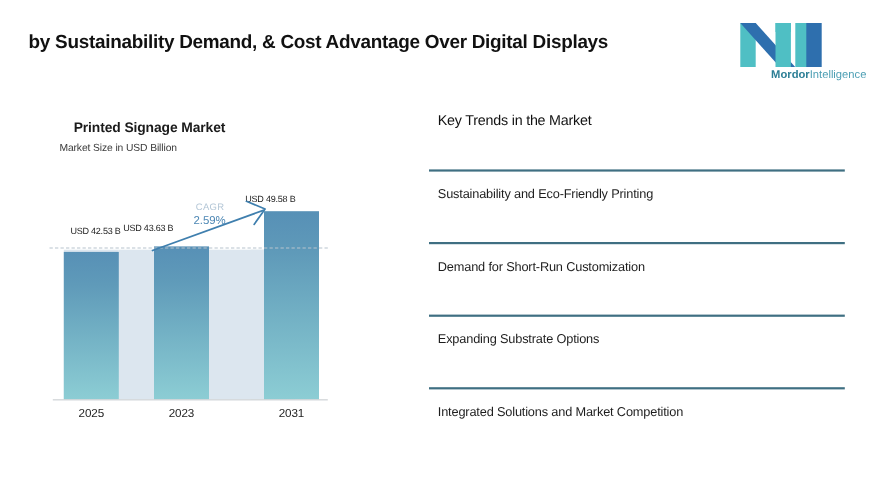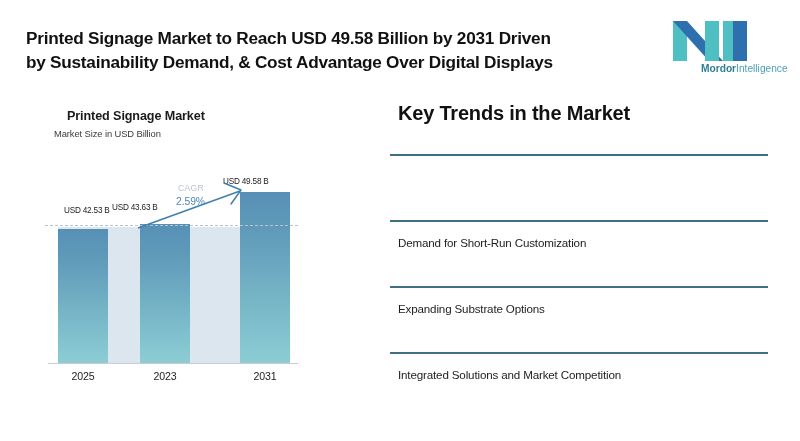--- a/index.html
+++ b/index.html
@@ -67,37 +67,36 @@
   .cagr-arrow { position: absolute; left: 108px; top: 82px; width: 120px; height: 52px; }
 
   .source-row { position: absolute; left: 28px; top: 296px; width: 280px; height: 22px; }
   .source-text { position: absolute; left: 0; top: 3px; font-size: 8.6px; color: #4a4a4a; }
   .source-mark { position: absolute; left: 206px; top: 0; width: 24px; height: 16px; }
 
   
   .trends { position: absolute; left: 390px; top: 96px; width: 388px; height: 300px; }
   .trends-title {
     position: absolute; left: 8px; top: 6px;
-    font-size: 20px; font-weight: bold; color: #111111; letter-spacing: -0.2px;
+    font-size: 13px; font-weight: normal; color: #111111; letter-spacing: -0.2px;
   }
   .trend-item { position: absolute; left: 0; width: 388px; height: 60px; }
   .trend-rule { position: absolute; left: 0; top: 0; width: 378px; height: 1.5px; background: #3f6f82; }
   .trend-label {
     position: absolute; left: 8px; top: 16px;
     font-size: 11.6px; color: #1d1d1d; letter-spacing: -0.15px; white-space: nowrap;
   }
 </style>
 </head>
 <body>
 
 <div id="page">
 
   <div class="header">
     <div class="headline">
-      <span class="ln">Printed Signage Market to Reach USD 49.58 Billion by 2031 Driven</span>
       <span class="ln">by Sustainability Demand, &amp; Cost Advantage Over Digital Displays</span>
     </div>
 
     <div class="brand">
       <svg class="brand-mark" viewBox="0 0 78 44">
         <polygon points="2,44 2,4 16,4 16,44" fill="#4fbfc4"></polygon>
         <polygon points="2,4 16,4 52,44 38,44" fill="#2e6fae"></polygon>
         <polygon points="34,4 48,4 48,44 34,44" fill="#4fbfc4"></polygon>
         <polygon points="52,4 66,4 66,44 52,44" fill="#4fbfc4"></polygon>
         <polygon points="62,44 62,4 76,4 76,44" fill="#2e6fae"></polygon>
@@ -145,20 +144,21 @@
       <div class="x-label" style="left:214px; top:272px; width:50px;">2031</div>
     </div>
 
   </div>
 
   <div class="trends">
     <div class="trends-title">Key Trends in the Market</div>
 
     <div class="trend-item" style="top:58px;">
       <div class="trend-rule"></div>
+      <div class="trend-label">Sustainability and Eco-Friendly Printing</div>
     </div>
 
     <div class="trend-item" style="top:124px;">
       <div class="trend-rule"></div>
       <div class="trend-label">Demand for Short-Run Customization</div>
     </div>
 
     <div class="trend-item" style="top:190px;">
       <div class="trend-rule"></div>
       <div class="trend-label">Expanding Substrate Options</div>

